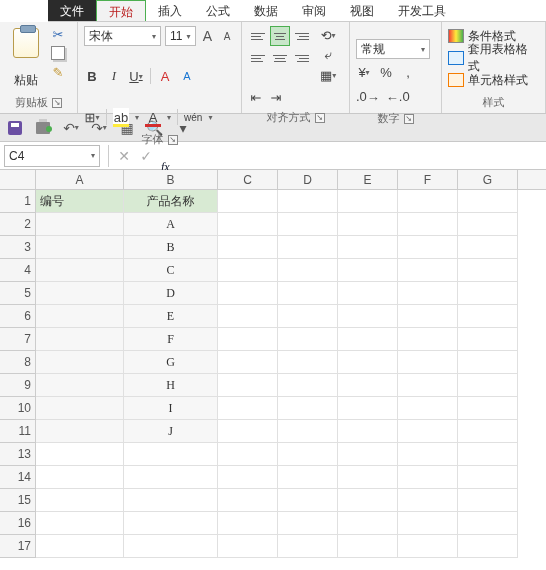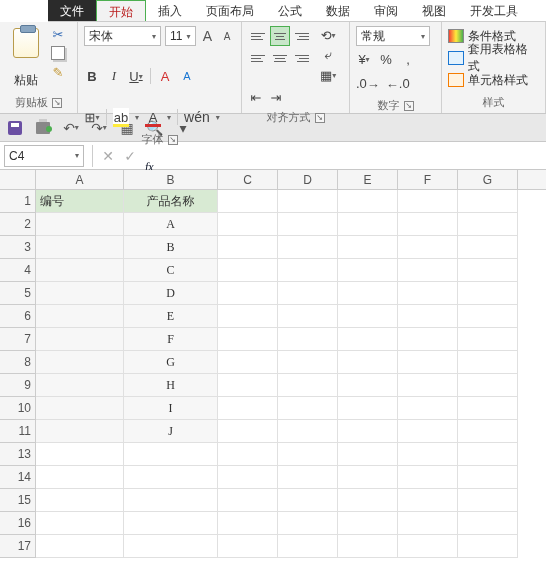--- a/index.html
+++ b/index.html
@@ -46,21 +46,21 @@
   
   .align-grid{display:grid;grid-template-columns:repeat(3,20px);grid-template-rows:repeat(2,20px);gap:2px;}
   .al{display:flex;flex-direction:column;justify-content:center;gap:2px;padding:3px;}
   .al span{height:1px;background:#666;display:block;}
   .al.sel{background:#c8e6c9;border:1px solid #4caf50;}
   .al .s1{width:100%;} .al .s2{width:70%;} .al .s3{width:85%;}
   .al.l span{align-self:flex-start;} .al.c span{align-self:center;} .al.r span{align-self:flex-end;}
   .align-side{display:flex;flex-direction:column;gap:2px;margin-left:4px;}
   .indent-row{display:flex;gap:4px;margin-top:2px;}
   
-  .num-row1{display:flex;gap:4px;align-items:flex-end;}
+  .num-row1{display:flex;gap:4px;align-items:flex-end;margin-top:13px;}
   .num-sel{border:1px solid #bbb;background:#fff;height:20px;width:74px;display:flex;align-items:center;justify-content:space-between;padding:0 4px;font-size:12px;}
   .num-row2{display:flex;gap:6px;align-items:center;height:22px;}
   .num-row3{display:flex;gap:6px;align-items:center;height:22px;}
   
   .style-col{display:flex;flex-direction:column;gap:2px;}
   .style-item{display:flex;align-items:center;gap:4px;height:20px;font-size:12px;}
   .style-ic{width:16px;height:14px;border:1px solid #888;display:flex;}
   .style-ic.cf{background:linear-gradient(90deg,#f44336,#ffeb3b,#4caf50);}
   .style-ic.tf{background:#e3f2fd;border-color:#1976d2;}
   .style-ic.cs{background:#fff3e0;border-color:#f57c00;}
@@ -71,21 +71,21 @@
   .save-ic{width:14px;height:14px;background:#6a4fa3;border-radius:2px;position:relative;}
   .save-ic::after{content:"";position:absolute;top:2px;left:3px;width:8px;height:4px;background:#fff;}
   .print-ic{width:14px;height:12px;background:#888;border-radius:1px;position:relative;}
   .print-ic::before{content:"";position:absolute;top:-3px;left:3px;width:8px;height:3px;background:#ccc;}
   .print-ic::after{content:"";position:absolute;top:4px;right:-2px;width:6px;height:6px;background:#4caf50;border-radius:50%;}
   .undo{color:#4a7a3a;}
   .redo{color:#bbb;}
   
   
   .fbar{height:28px;display:flex;align-items:center;border-bottom:1px solid #c8c8c8;background:#fff;}
-  .namebox{width:80px;height:22px;border:1px solid #bbb;margin:0 4px;display:flex;align-items:center;justify-content:space-between;padding:0 4px;font-size:12px;background:#fff;text-align:right;}
+  .namebox{width:96px;height:22px;border:1px solid #bbb;margin:0 4px;display:flex;align-items:center;justify-content:space-between;padding:0 4px;font-size:12px;background:#fff;text-align:right;}
   .fx-sep{width:1px;height:22px;background:#ccc;margin:0 4px;}
   .fx-btn{width:22px;height:22px;display:flex;align-items:center;justify-content:center;color:#aaa;font-size:14px;}
   .fx-label{font-style:italic;font-family:serif;color:#0f172a;margin-left:4px;margin-top:24px;}
   .formula-input{flex:1;height:22px;border:none;padding:0 4px;font-size:12px;}
 
   
   .sheet{position:relative;}
   .colhdr{display:flex;height:20px;background:#f5f5f5;border-bottom:1px solid #ccc;}
   .corner{width:36px;border-right:1px solid #ccc;background:#f5f5f5;}
   .ch{border-right:1px solid #ccc;display:flex;align-items:center;justify-content:center;font-size:12px;color:#555;}
@@ -98,21 +98,20 @@
   .cell.center{justify-content:center;}
   .colA{width:88px;} .colB{width:94px;} .colC{width:60px;} .colD{width:60px;} .colE{width:60px;} .colF{width:60px;} .colG{width:60px;}
 </style>
 </head>
 <body>
 
 <div class="tabbar">
   <div class="tab dark">文件</div>
   <div class="tab active">开始</div>
   <div class="tab">插入</div>
-  <div class="tab">页面布局</div>
   <div class="tab">公式</div>
   <div class="tab">数据</div>
   <div class="tab">审阅</div>
   <div class="tab">视图</div>
   <div class="tab">开发工具</div>
 </div>
 
 <div class="ribbon">
 
   <div class="group" style="width:78px;">
@@ -164,21 +163,21 @@
         <div class="fbtn">
             <span>⊞</span>
             <span class="dd">▾</span>
           </div>
         <div class="sep"></div>
         <div class="fbtn hl-color">ab</div>
           <span class="dd">▾</span>
         <div class="fbtn font-color">A</div>
           <span class="dd">▾</span>
         <div class="sep"></div>
-        <div class="fbtn" style="font-size:14px;">wén</div>
+        <div class="fbtn" style="font-size:10px;">wén</div>
           <span class="dd">▾</span>
       </div>
     </div>
     <div class="group-label">
         <span>字体</span>
         <span class="corner">↘</span>
       </div>
   </div>
 
   <div class="group" style="width:108px;">

